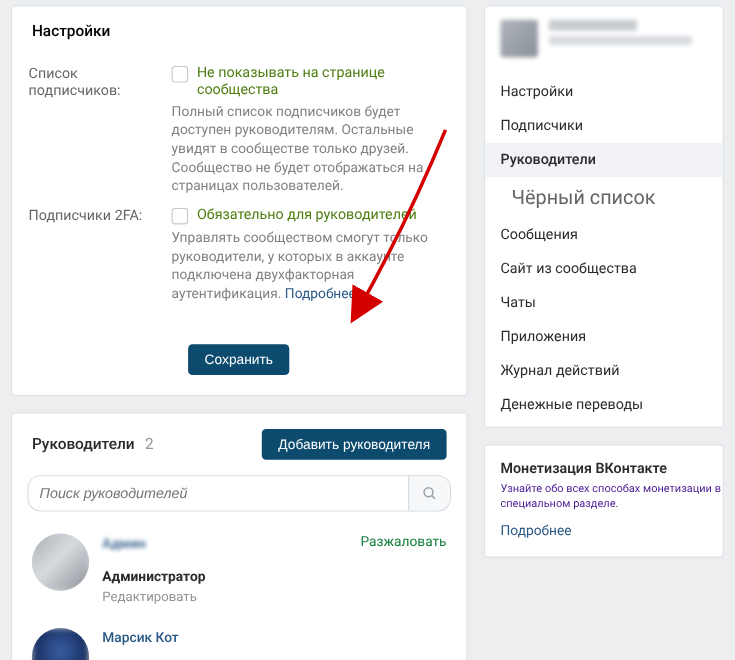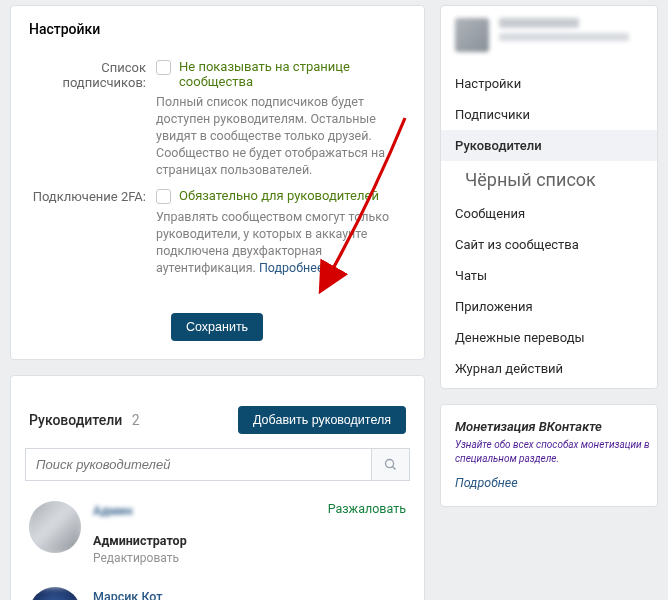--- a/index.html
+++ b/index.html
@@ -25,21 +25,21 @@
   padding: 15px 18px 12px 18px;
   font-size: 14px;
   font-weight: 500;
   color: #000;
 }
 .settings-body { padding: 0 18px 18px 65px; }
 .setting-row { display: flex; margin-top: 10px; }
 .setting-label {
   flex: 0 0 130px;
   margin-left: -50px;
-  text-align: right;
+  text-align: left;
   padding-right: 10px;
   color: #656565;
   padding-top: 1px;
 }
 .setting-content { flex: 1; }
 .cbx-line { display: flex; align-items: flex-start; gap: 8px; }
 .cbx {
   width: 15px; height: 15px; border: 1px solid #c5c9cd; border-radius: 3px;
   background: #fff; flex-shrink: 0; margin-top: 1px;
 }
@@ -55,29 +55,28 @@
   padding: 7px 15px;
   font-size: 12.5px;
   font-weight: 500;
   cursor: pointer;
 }
 .btn-save-wrap { padding: 18px 18px 18px 160px; }
 
 .managers-head {
   display: flex; align-items: center; justify-content: space-between;
   padding: 14px 18px;
-  margin-top: 16px;
 }
 .managers-head h2 { font-size: 14px; font-weight: 500; }
 .managers-head .count { color: #939393; font-weight: 400; margin-left: 6px; }
 .search-wrap {
   display: flex;
   margin: 0 14px 12px 14px;
   border: 1px solid #d3d9de;
-  border-radius: 0;
+  border-radius: 12px;
   overflow: hidden;
 }
 .search-input {
   flex: 1;
   border: none;
   outline: none;
   padding: 8px 10px;
   font-size: 13px;
   font-style: italic;
   color: #777;
@@ -134,21 +133,21 @@
 
 .nav-list { padding: 4px 0; }
 .nav-item {
   padding: 8px 14px;
   color: #2a2a2a;
   cursor: pointer;
 }
 .nav-item.active { background: #f0f2f5; font-weight: 500; }
 .nav-item.dim { color: #656565; padding-left: 24px; font-size: 18px; }
 
-.mono-card { padding: 14px 0 16px 14px; font-style: italic; }
+.mono-card { padding: 14px 0 16px 14px; }
 .mono-title { font-weight: 600; font-size: 13px; margin-bottom: 4px; }
 .mono-desc { color: #4c1d95; font-size: 10px; line-height: 1.35; }
 .mono-link { color: #2a5885; font-size: 12.5px; margin-top: 10px; display: inline-block; cursor: pointer; }
 
 
 .arrow-svg {
   position: absolute;
   left: 290px;
   top: 113px;
   pointer-events: none;
@@ -169,21 +168,21 @@
           <div class="setting-content">
             <div class="cbx-line">
               <div class="cbx"></div>
               <div class="cbx-label">Не показывать на странице сообщества</div>
             </div>
             <div class="desc">Полный список подписчиков будет доступен руководителям. Остальные увидят в сообществе только друзей. Сообщество не будет отображаться на страницах пользователей.</div>
           </div>
         </div>
 
         <div class="setting-row">
-          <div class="setting-label">Подключение 2FA:</div>
+          <div class="setting-label">Подписчики 2FA:</div>
           <div class="setting-content">
             <div class="cbx-line">
               <div class="cbx"></div>
               <div class="cbx-label">Обязательно для руководителей</div>
             </div>
             <div class="desc">
               <span>Управлять сообществом смогут только руководители, у которых в аккаунте подключена двухфакторная аутентификация.</span>
               <a href="#">Подробнее</a>
             </div>
           </div>
@@ -252,22 +251,22 @@
       </div>
       <div class="nav-list" id="nav-list">
           <div class="nav-item">Настройки</div>
           <div class="nav-item">Подписчики</div>
           <div class="nav-item active">Руководители</div>
           <div class="nav-item dim">Чёрный список</div>
           <div class="nav-item">Сообщения</div>
           <div class="nav-item">Сайт из сообщества</div>
           <div class="nav-item">Чаты</div>
           <div class="nav-item">Приложения</div>
+          <div class="nav-item">Журнал действий</div>
           <div class="nav-item">Денежные переводы</div>
-          <div class="nav-item">Журнал действий</div>
         </div>
     </div>
 
     <div class="card mono-card">
       <div class="mono-title">Монетизация ВКонтакте</div>
       <div class="mono-desc">Узнайте обо всех способах монетизации в специальном разделе.</div>
       <span class="mono-link">Подробнее</span>
     </div>
 
   </div>

